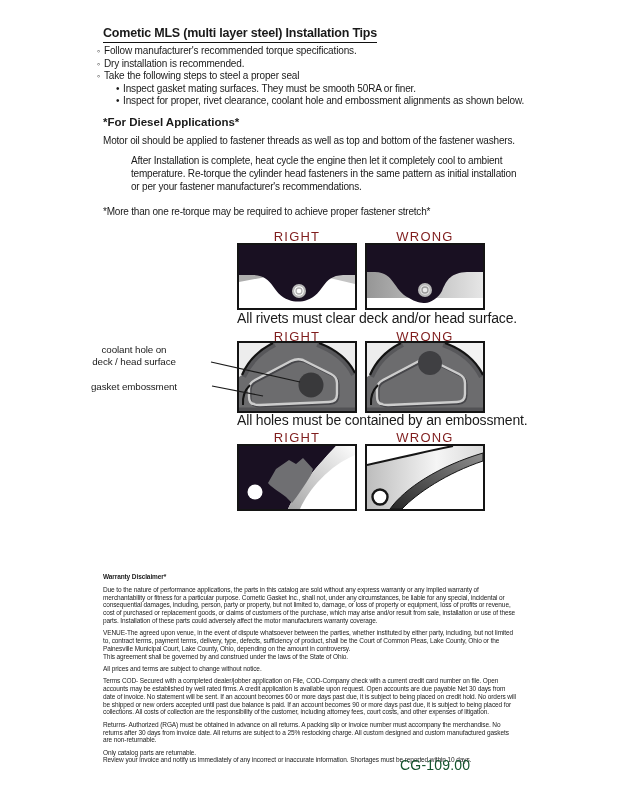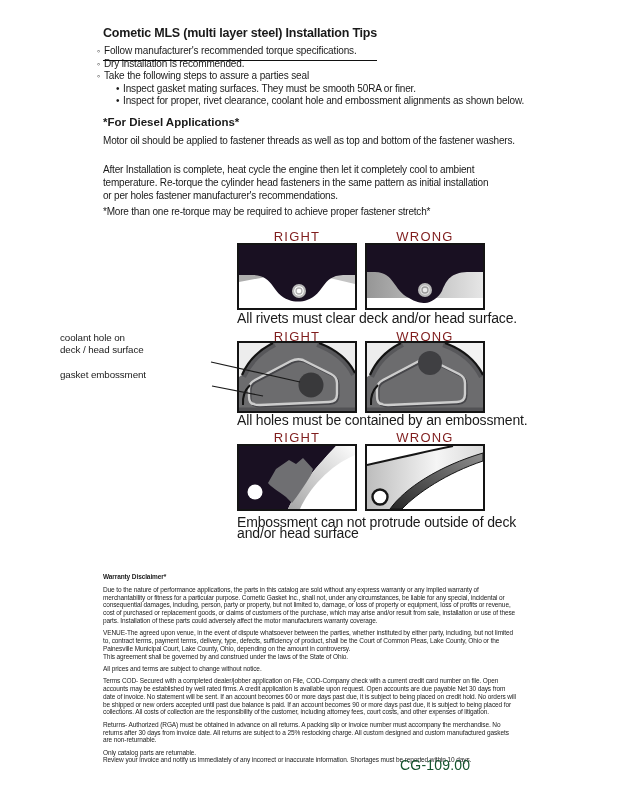--- a/index.html
+++ b/index.html
@@ -5,42 +5,42 @@
   * { margin:0; padding:0; box-sizing:border-box; }
   html,body { background:#ffffff; }
   .page {
     position:relative; width:618px; height:800px; background:#ffffff;
     font-family:"Liberation Sans", sans-serif; color:#1a1a1a; overflow:hidden;
   }
   .abs { position:absolute; }
 
   .title {
     left:103px; top:26px; font-size:12.5px; font-weight:bold; letter-spacing:-0.2px;
-    border-bottom:1.6px solid #111; padding-bottom:20px; display:inline-block;
+    border-bottom:1.6px solid #111; padding-bottom:2px; display:inline-block;
   }
 
   .tips { left:97px; top:45px; font-size:10px; letter-spacing:-0.15px; }
   .tip-row { display:flex; line-height:12.6px; }
   .tip-row .b { width:7px; flex:0 0 7px; font-size:9px; }
   .tip-row.sub { margin-left:19px; }
   .tip-row.sub .b { font-size:10px; }
 
   .diesel-heading { left:103px; top:116px; font-size:11.5px; font-weight:bold; }
   .para { left:103px; font-size:10px; letter-spacing:-0.2px; }
   .para div { line-height:13px; white-space:nowrap; }
   .p1 { top:134px; }
-  .p2 { top:163px; }
+  .p2 { top:154px;margin-left:28px; }
   .note { left:103px; top:206px; font-size:10px; letter-spacing:-0.2px; }
 
   .dlabel { width:120px; text-align:center; font-size:13px; letter-spacing:1.2px; color:#7f1d1d; }
   .panel { border:2px solid #141414; background:#fff; }
   .panel svg { display:block; }
   .caption { font-size:14px; letter-spacing:-0.15px; line-height:11px; }
 
-  .annot { left:60px; top:332px; width:148px; text-align:left; font-size:9.8px; letter-spacing:-0.1px; }
+  .annot { left:60px; top:344px; width:148px; text-align:center; font-size:9.8px; letter-spacing:-0.1px; }
   .annot div { line-height:11.5px; }
   .annot .gap { margin-top:14px; }
 
   .pointer-svg { left:208px; top:358px; overflow:visible; pointer-events:none; z-index:5; }
 
   .legal { left:103px; top:573px; width:414px; font-size:6.5px; line-height:7.8px; letter-spacing:-0.1px; color:#222; }
   .legal .lh { font-weight:bold; margin-bottom:5px; }
   .legal p { white-space:pre-line; margin:0 0 4.5px 0; }
 
   .docnum { left:400px; top:757px; font-size:14px; color:#14532d; letter-spacing:0.2px; }
@@ -56,40 +56,40 @@
     <div class="tip-row">
       <span class="b">◦</span>
       <span>Follow manufacturer's recommended torque specifications.</span>
     </div>
     <div class="tip-row">
       <span class="b">◦</span>
       <span>Dry installation is recommended.</span>
     </div>
     <div class="tip-row">
       <span class="b">◦</span>
-      <span>Take the following steps to assure a parties seal</span>
+      <span>Take the following steps to steel a proper seal</span>
     </div>
     <div class="tip-row sub">
       <span class="b">•</span>
       <span>Inspect gasket mating surfaces.  They must be smooth 50RA or finer.</span>
     </div>
     <div class="tip-row sub">
       <span class="b">•</span>
       <span>Inspect for proper, rivet clearance, coolant hole and embossment alignments as shown below.</span>
     </div>
   </div>
 
   <div class="abs diesel-heading">*For Diesel Applications*</div>
   <div class="abs para p1">
     <div>Motor oil should be applied to fastener threads as well as top and bottom of the fastener washers.</div>
   </div>
   <div class="abs para p2">
     <div>After Installation is complete, heat cycle the engine then let it completely cool to ambient</div>
     <div>temperature. Re-torque the cylinder head fasteners in the same pattern as initial installation</div>
-    <div>or per holes fastener manufacturer's recommendations.</div>
+    <div>or per your fastener manufacturer's recommendations.</div>
   </div>
   <div class="abs note">*More than one re-torque may be required to achieve proper fastener stretch*</div>
 
   <div class="abs dlabel" style="left:237px; top:229px;">RIGHT</div>
   <div class="abs dlabel" style="left:365px; top:229px;">WRONG</div>
 
   <div class="abs panel" style="left:237px; top:243px; width:120px; height:67px;">
     <svg width="116" height="63" viewBox="0 0 116 63">
       <rect width="116" height="63" fill="#191022"></rect>
       <rect x="0" y="30" width="116" height="33" fill="#ffffff"></rect>
@@ -205,24 +205,20 @@
         </linearGradient>
       </defs>
       <rect width="116" height="63" fill="#ffffff"></rect>
       <path d="M0,19 C28,13 56,6 86,0 L116,0 L116,7 C72,20 38,42 23,63 L0,63 Z" fill="url(#lightW)"></path>
       <path d="M0,19 C28,13 56,6 86,0" stroke="#161616" stroke-width="2" fill="none"></path>
       <path d="M23,63 C38,42 72,20 116,7 L116,15 C80,27 50,47 35,63 Z" fill="url(#darkW)" stroke="#141414" stroke-width="1"></path>
       <circle cx="13" cy="51" r="7.5" fill="#ffffff" stroke="#161616" stroke-width="2.4"></circle>
     </svg>
   </div>
 
-  <div class="abs caption" style="left:237px; top:517px;">
-    <div>Embossment can not protrude outside of deck</div>
-    <div>and/or head surface</div>
-  </div>
 
   <div class="abs legal">
     <div class="lh">Warranty Disclaimer*</div>
     <p>Due to the nature of performance applications, the parts in this catalog are sold without any express warranty or any implied warranty of merchantability or fitness for a particular purpose.  Cometic Gasket Inc., shall not, under any circumstances, be liable for any special, incidental or consequential damages, including, person, party or property, but not limited to, damage, or loss of property or equipment, loss of profits or revenue, cost of purchased or replacement goods, or claims of customers of the purchase, which may arise and/or result from sale, installation or use of these parts.  Installation of these parts could adversely affect the motor manufacturers warranty coverage.</p>
     <p>VENUE-The agreed upon venue, in the event of dispute whatsoever between the parties, whether instituted by either party, including, but not limited to, contract terms, payment terms, delivery, type, defects, sufficiency of product, shall be the Court of Common Pleas, Lake County, Ohio or the Painesville Municipal Court, Lake County, Ohio, depending on the amount in controversy.
 This agreement shall be governed by and construed under the laws of the State of Ohio.</p>
     <p>All prices and terms are subject to change without notice.</p>
     <p>Terms COD- Secured with a completed dealer/jobber application on File, COD-Company check with a current credit card number on file.  Open accounts may be established by well rated firms.  A credit application is available upon request.  Open accounts are due payable Net 30 days from date of invoice.  No statement will be sent.  If an account becomes 60 or more days past due, it is subject to being placed on credit hold.  No orders will be shipped or new orders accepted until past due balance is paid.  If an account becomes 90 or more days past due, it is subject to being placed for collections.  All costs of collection are the responsibility of the customer, including attorney fees, court costs, and other expenses of litigation.</p>
     <p>Returns- Authorized (RGA) must be obtained in advance on all returns.  A packing slip or invoice number must accompany the merchandise.  No returns after 30 days from invoice date.  All returns are subject to a 25% restocking charge.  All custom designed and custom manufactured gaskets are non-returnable.</p>
     <p>Only catalog parts are returnable.

